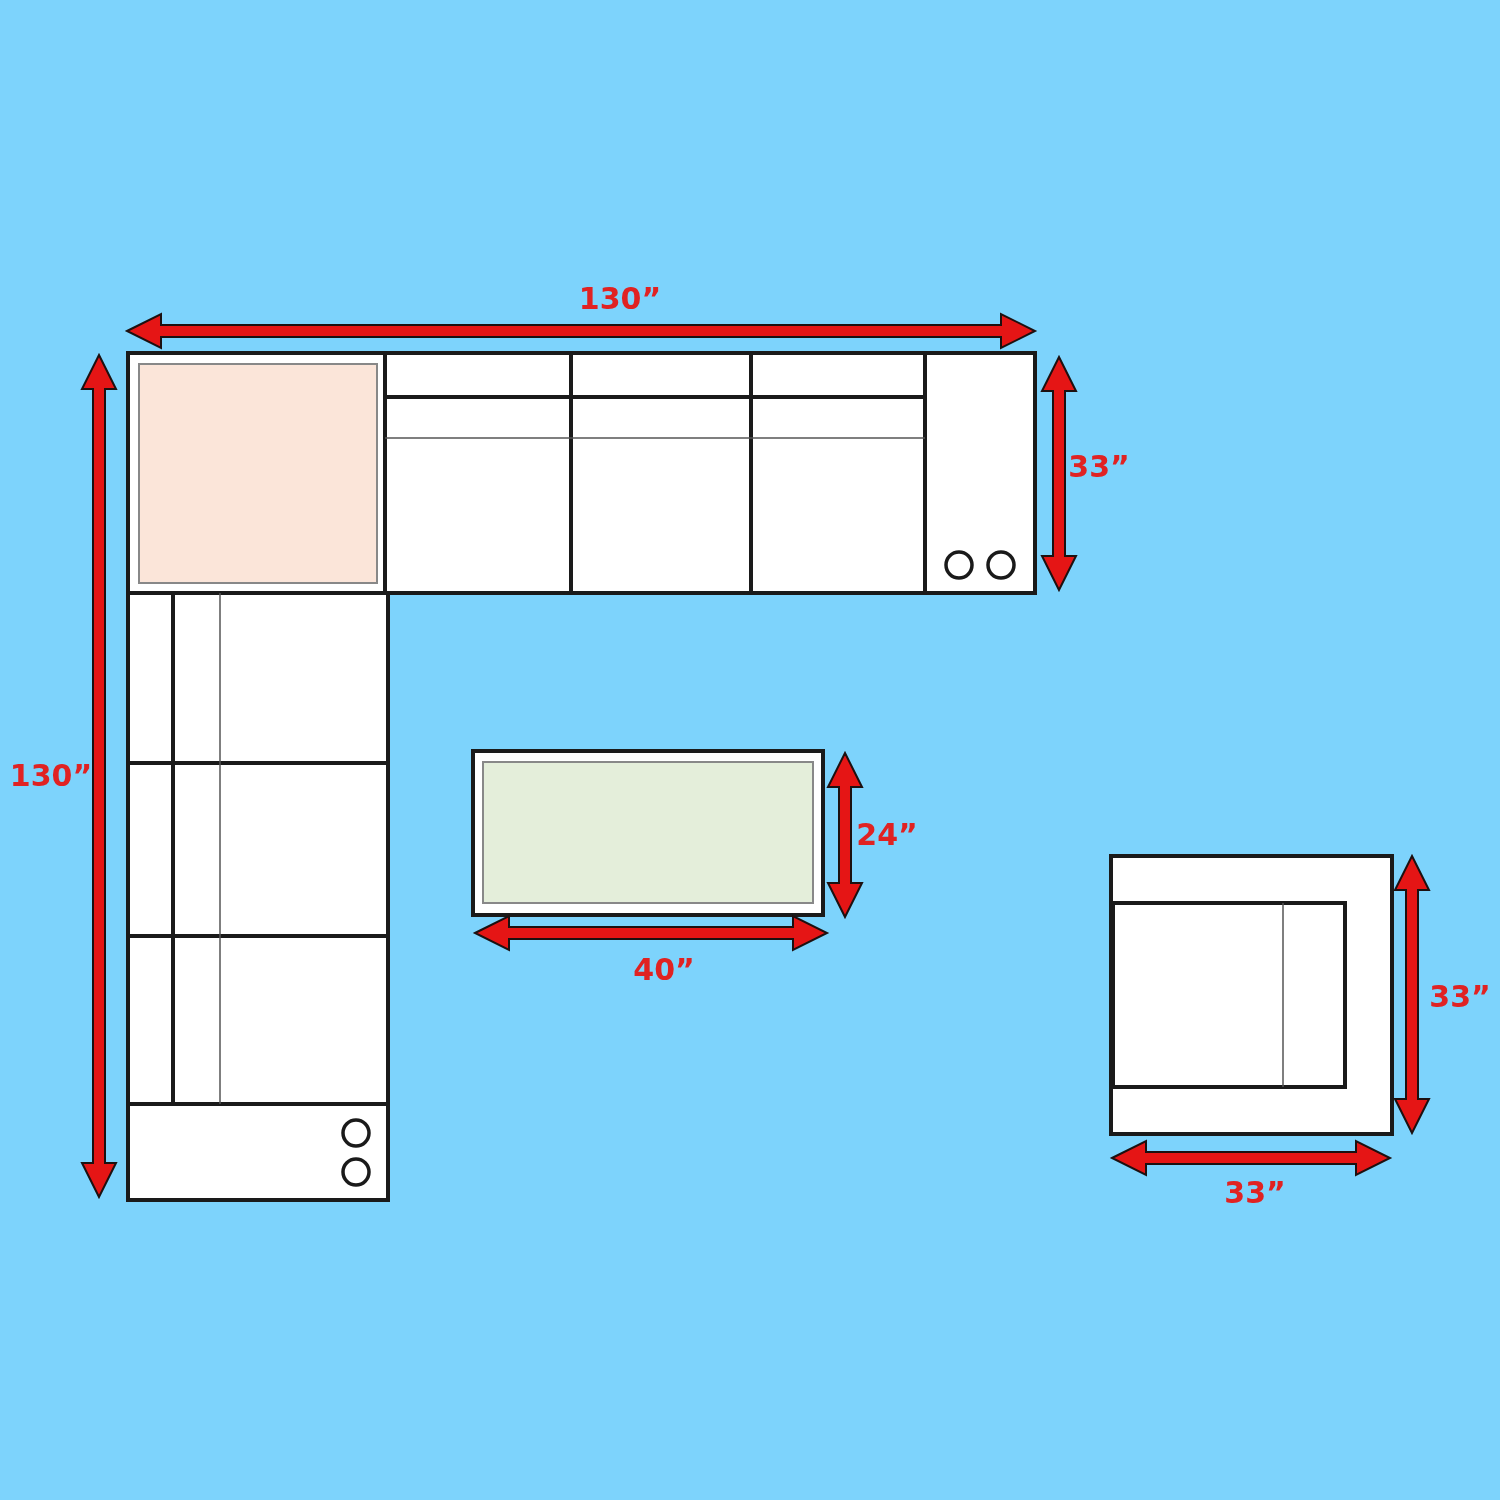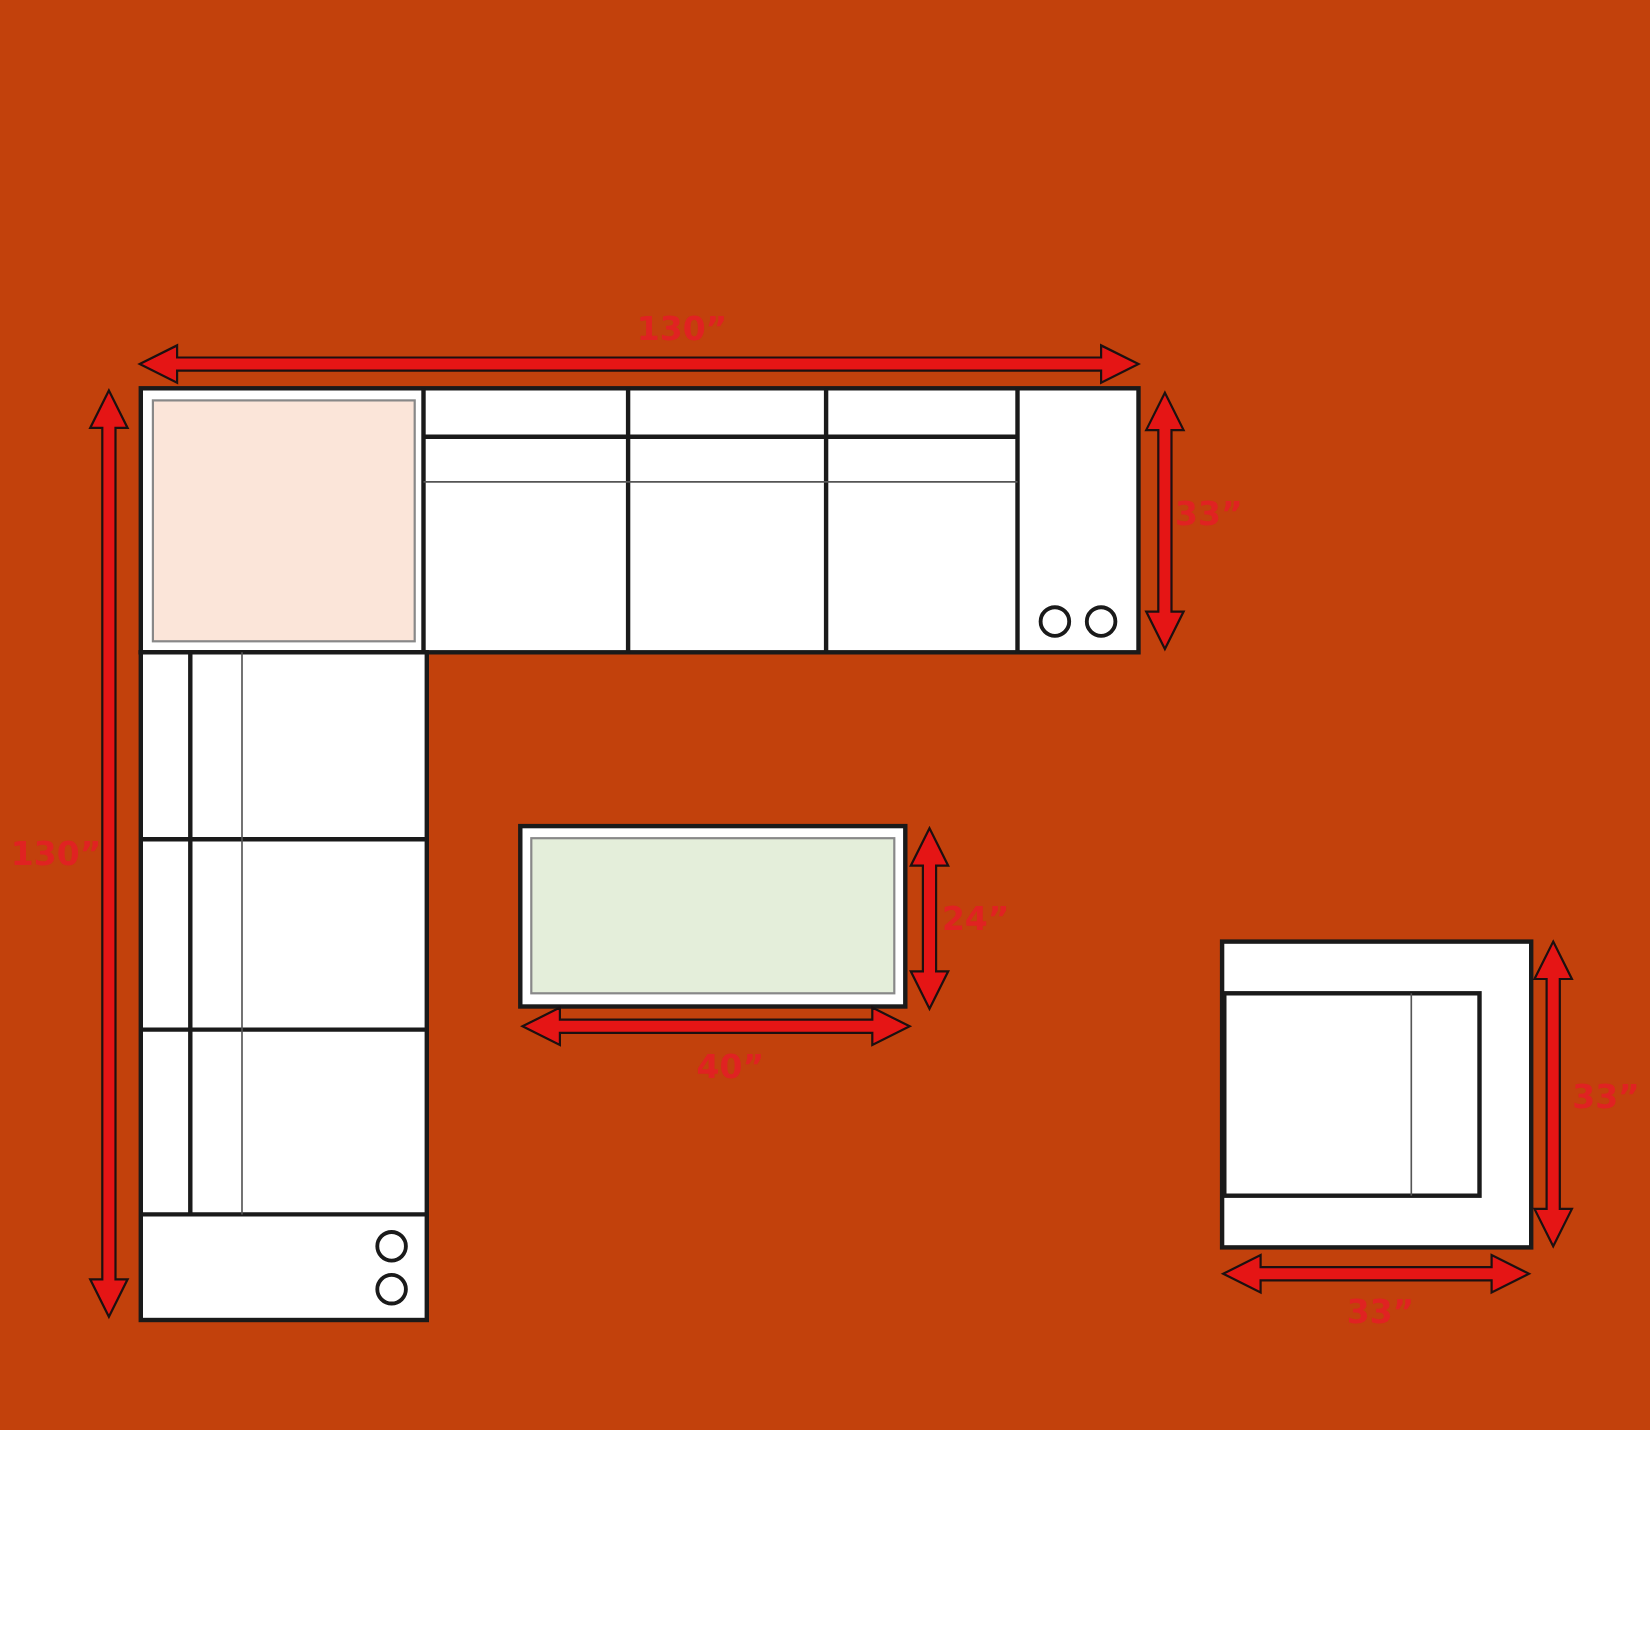--- a/index.html
+++ b/index.html
@@ -4,22 +4,22 @@
 <style>
   html, body {
     margin: 0;
     padding: 0;
     background: #ffffff;
     font-family: "DejaVu Sans", "Liberation Sans", sans-serif;
   }
   .canvas {
     position: relative;
     width: 1500px;
-    height: 1300px;
-    background: #c2410c;
+    height: 1500px;
+    background: #7dd3fc;
     overflow: hidden;
   }
   svg { display: block; }
   .outline      { fill: #ffffff; stroke: #1a1a1a; stroke-width: 4; }
   .divider      { stroke: #1a1a1a; stroke-width: 4; fill: none; }
   .thin-line    { stroke: #555555; stroke-width: 1.5; fill: none; }
   .cupholder    { fill: #ffffff; stroke: #1a1a1a; stroke-width: 3.5; }
   .arrow        { stroke: #1c1010; stroke-width: 2; stroke-linejoin: miter; }
   .dim-label    {
     font-family: "DejaVu Sans", "Liberation Sans", sans-serif;

